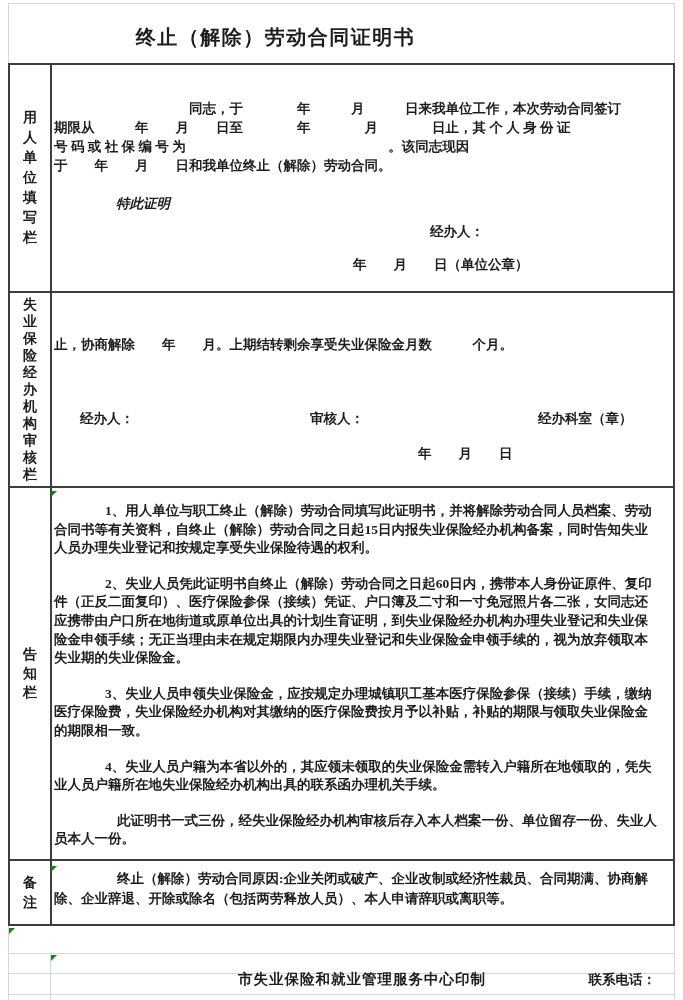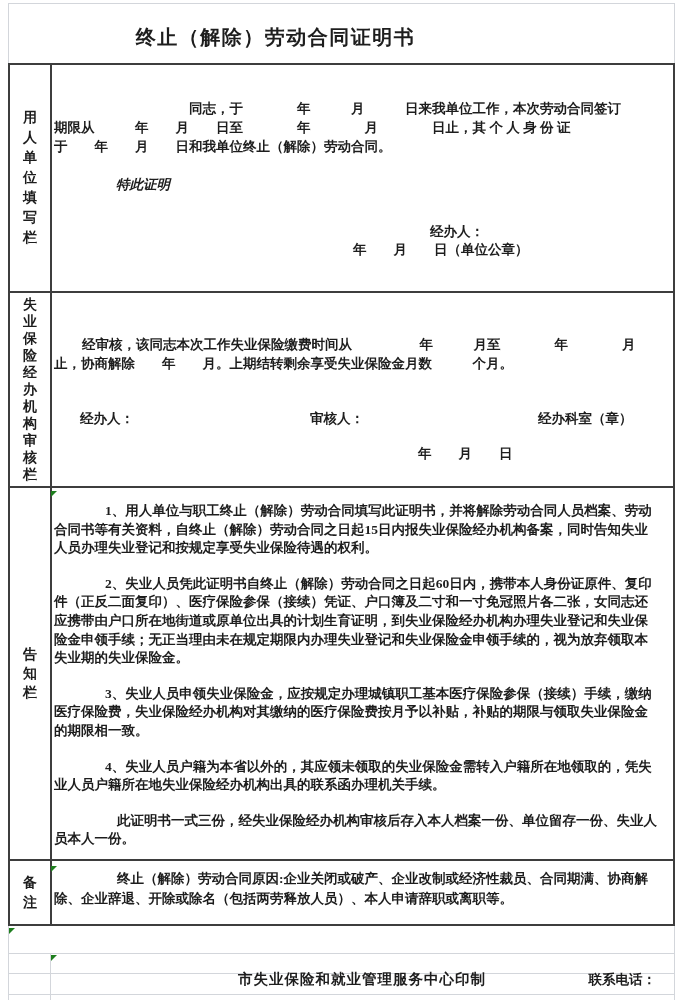--- a/index.html
+++ b/index.html
@@ -48,21 +48,21 @@
   .g3 span + span { margin-top:3px; }
   .g5 span + span { margin-top:5px; }
 
   .ccell { flex:1; position:relative; font-size:13.5px; line-height:19px; }
 
   
   .emp-block { padding:34px 8px 0 2px; }
   .emp-l1 { padding-left:135px; }
   .emp-certify { margin-top:19px; padding-left:62px;font-style:italic; }
   .emp-handler { position:absolute; left:378px; top:157px; }
-  .emp-dateseal { position:absolute; left:301px; top:175px; }
+  .emp-dateseal { position:absolute; left:301px; top:190px; }
 
   
   .ins-block { padding:42px 8px 0 2px; }
   .ins-l1 { padding-left:28px; }
   .ins-handler { position:absolute; left:28px; top:116px; }
   .ins-reviewer { position:absolute; left:258px; top:116px; }
   .ins-office { position:absolute; left:486px; top:116px; }
   .ins-date { position:absolute; left:366px; top:151px; }
 
   
@@ -111,20 +111,21 @@
             <span>位</span>
             <span>填</span>
             <span>写</span>
             <span>栏</span>
           </div>
       </div>
       <div class="ccell">
         <div class="emp-block">
           <div class="emp-l1">同志，于　　　　年　　　月　　　日来我单位工作，本次劳动合同签订</div>
           <div>期限从　　　年　　月　　日至　　　　年　　　　月　　　　日止，其 个 人 身 份 证</div>
+          <div>号 码 或 社 保 编 号 为　　　　　　　　　　　　　　　。该同志现因</div>
           <div>于　　年　　月　　日和我单位终止（解除）劳动合同。</div>
           <div class="emp-certify">特此证明</div>
         </div>
         <div class="emp-handler">经办人：</div>
         <div class="emp-dateseal">年　　月　　日（单位公章）</div>
       </div>
     </div>
 
     <div class="trow r2">
       <div class="lcell">
@@ -137,21 +138,20 @@
             <span>办</span>
             <span>机</span>
             <span>构</span>
             <span>审</span>
             <span>核</span>
             <span>栏</span>
           </div>
       </div>
       <div class="ccell">
         <div class="ins-block">
-          <div class="ins-l1">经审核，该同志本次工作失业保险缴费时间从　　　　　年　　　月至　　　　年　　　　月</div>
           <div>止，协商解除　　年　　月。上期结转剩余享受失业保险金月数　　　个月。</div>
         </div>
         <span class="ins-handler">经办人：</span>
         <span class="ins-reviewer">审核人：</span>
         <span class="ins-office">经办科室（章）</span>
         <span class="ins-date">年　　月　　日</span>
       </div>
     </div>
 
     <div class="trow r3">

